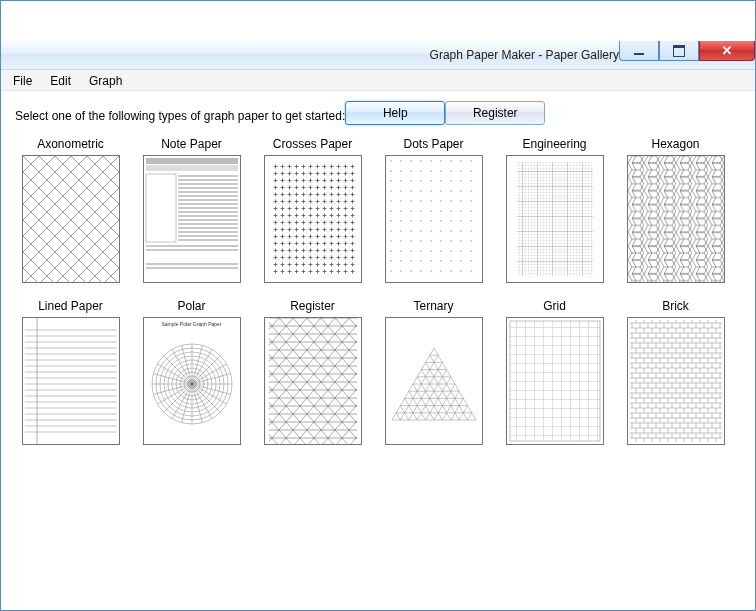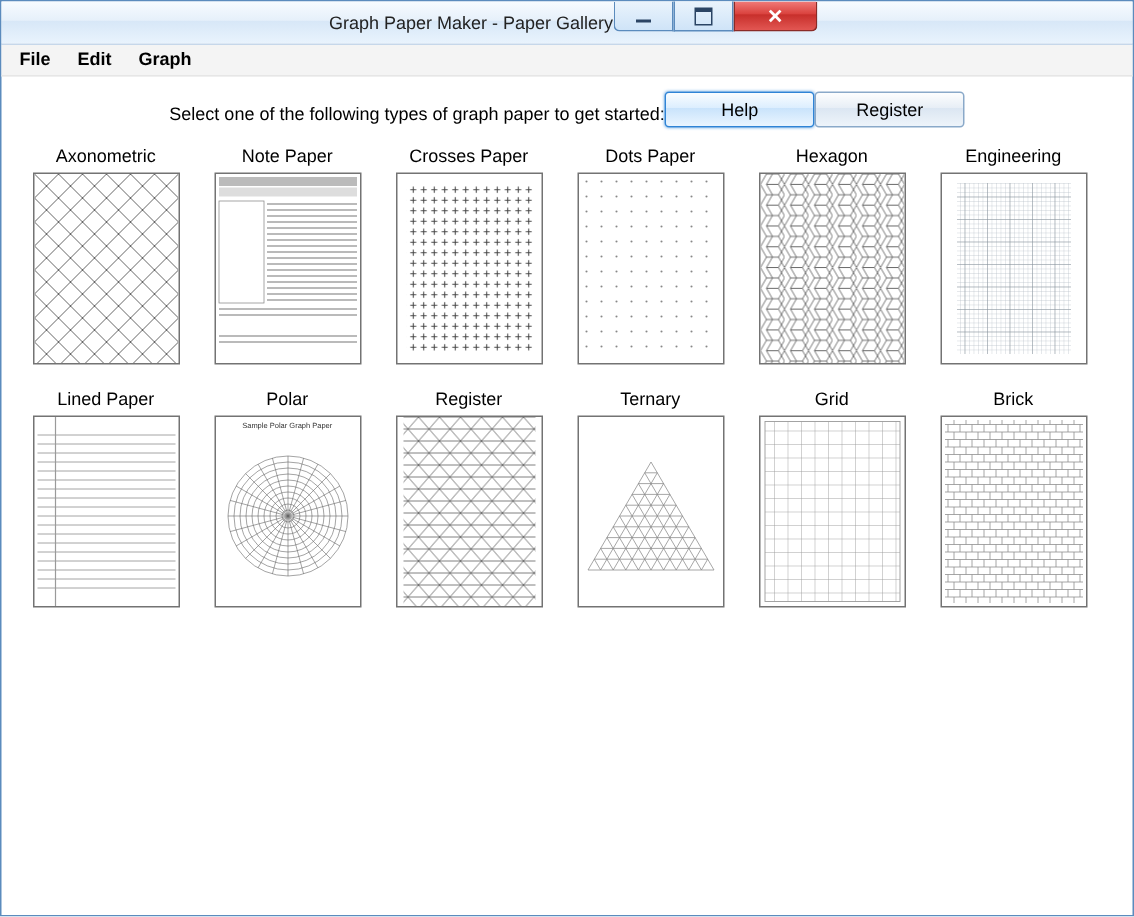--- a/index.html
+++ b/index.html
@@ -1,30 +1,30 @@
 <!DOCTYPE html>
 <html><head>
 <meta charset="utf-8">
 <style>
   html,body{margin:0;padding:0;font-family:"Segoe UI",Tahoma,sans-serif;font-size:12px;color:#000;background:#fff;}
   .window{width:756px;height:611px;border:1px solid #5b8bbd;box-sizing:border-box;position:relative;display:flex;flex-direction:column;background:#fff;}
-  .titlebar{height:28px;background:linear-gradient(to bottom,#f7fbff 0%,#e6f0fa 45%,#d7e7f7 46%,#e9f3fd 100%);border-bottom:1px solid #c6d7ea;display:flex;align-items:center;justify-content:center;padding-left:8px;}
+  .titlebar{height:28px;background:linear-gradient(to bottom,#f7fbff 0%,#e6f0fa 45%,#d7e7f7 46%,#e9f3fd 100%);border-bottom:1px solid #c6d7ea;display:flex;align-items:center;justify-content:flex-end;padding-left:8px;margin-top:40px;}
   .titlebar .title{font-size:12px;color:#222;}
   .winbtns{display:flex;height:20px;margin-top:-8px;}
   .winbtn{width:40px;height:20px;margin-left:0;border:1px solid #5b8bbd;border-top:none;display:flex;align-items:center;justify-content:center;font-size:11px;box-sizing:border-box;}
   .winbtn.min{background:linear-gradient(to bottom,#eaf3fc,#cfe4f8);border-radius:0 0 0 4px;}
   .winbtn.max{background:linear-gradient(to bottom,#eaf3fc,#cfe4f8);}
   .winbtn.close{width:56px;background:linear-gradient(to bottom,#f07a78,#d9403c 45%,#c72f2b 46%,#e25652);color:#fff;border-color:#8a2b27;border-radius:0 0 4px 0;}
   .winbtn .glyph-min{width:10px;border-bottom:2px solid #2b4464;margin-top:6px;}
   .winbtn .glyph-max{width:10px;height:8px;border:1.5px solid #2b4464;border-top-width:3px;}
   .winbtn .glyph-x{font-weight:bold;font-size:13px;line-height:13px;}
-  .menubar{height:20px;background:#f4f4f4;border-bottom:1px solid #e6e6e6;display:flex;align-items:flex-start;padding:0 4px;gap:2px;font-weight:bold;}
+  .menubar{height:20px;background:#f4f4f4;border-bottom:1px solid #e6e6e6;display:flex;align-items:flex-end;padding:0 4px;gap:2px;}
   .menubar .menu{padding:2px 8px;}
   .content{flex:1;padding:10px 14px 4px 14px;overflow:hidden;}
-  .toprow{display:flex;justify-content:center;align-items:flex-end;margin-bottom:12px;}
+  .toprow{display:flex;justify-content:flex-start;align-items:flex-end;margin-bottom:12px;}
   .instruction{padding-bottom:2px;}
   .btnrow{display:flex;}
   .winbutton{min-width:78px;height:22px;border:1px solid #8aa9c9;border-radius:3px;background:linear-gradient(to bottom,#fdfefe,#e7eef6 45%,#dbe6f2 46%,#eef4fa);font-size:12px;display:flex;align-items:center;justify-content:center;padding:0 10px;}
   .winbutton.help{border-color:#2f84d6;box-shadow:0 0 2px rgba(47,132,214,.6);background:linear-gradient(to bottom,#fafdff,#dceefe 45%,#c9e3fb 46%,#eaf5ff);}
   .gallery{display:grid;grid-template-columns:repeat(6,111px);column-gap:10px;row-gap:16px;margin-top:4px;}
   .item{display:flex;flex-direction:column;align-items:center;}
   .item .label{height:16px;text-align:center;margin-bottom:2px;}
   .thumb{width:98px;height:128px;border:1px solid #737373;background:#fff;box-sizing:border-box;position:relative;overflow:hidden;display:flex;align-items:center;justify-content:center;}
   .thumb svg{display:block;}
   .thumb .tiny-title{position:absolute;top:3px;left:0;right:0;text-align:center;font-size:5px;color:#333;}
@@ -138,51 +138,51 @@
               <pattern id="dots" width="10" height="10" patternUnits="userSpaceOnUse">
                 <circle cx="5" cy="5" r="0.7" fill="#888"></circle>
               </pattern>
             </defs>
             <rect x="2" y="2" width="92" height="122" fill="url(#dots)"></rect>
           </svg>
         </div>
       </div>
 
       <div class="item">
+        <div class="label">Engineering</div>
+        <div class="thumb">
+          <svg width="96" height="126" viewBox="0 0 96 126">
+            <defs>
+              <pattern id="eng" width="3" height="3" patternUnits="userSpaceOnUse">
+                <path d="M3 0H0V3" fill="none" stroke="#aeb7bf" stroke-width="0.4"></path>
+              </pattern>
+              <pattern id="engm" width="15" height="15" patternUnits="userSpaceOnUse">
+                <path d="M15 0H0V15" fill="none" stroke="#7f8a94" stroke-width="0.6"></path>
+              </pattern>
+            </defs>
+            <rect x="10" y="6" width="76" height="114" fill="url(#eng)"></rect>
+            <rect x="10" y="6" width="76" height="114" fill="url(#engm)"></rect>
+          </svg>
+        </div>
+      </div>
+
+      <div class="item">
         <div class="label">Hexagon</div>
         <div class="thumb">
           <svg width="96" height="126" viewBox="0 0 96 126">
             <defs>
               <pattern id="hex" width="16" height="13.86" patternUnits="userSpaceOnUse">
                 <g stroke="#666" stroke-width="0.6" fill="none">
                   <polygon points="4,0 12,0 16,6.93 12,13.86 4,13.86 0,6.93"></polygon>
                   <polygon points="12,0 20,0 24,6.93 20,13.86 12,13.86 16,6.93" transform="translate(-8,-6.93)"></polygon>
                   <polygon points="12,0 20,0 24,6.93 20,13.86 12,13.86 16,6.93" transform="translate(-8,6.93)"></polygon>
                 </g>
               </pattern>
             </defs>
             <rect x="0" y="0" width="96" height="126" fill="url(#hex)"></rect>
-          </svg>
-        </div>
-      </div>
-
-      <div class="item">
-        <div class="label">Engineering</div>
-        <div class="thumb">
-          <svg width="96" height="126" viewBox="0 0 96 126">
-            <defs>
-              <pattern id="eng" width="3" height="3" patternUnits="userSpaceOnUse">
-                <path d="M3 0H0V3" fill="none" stroke="#aeb7bf" stroke-width="0.4"></path>
-              </pattern>
-              <pattern id="engm" width="15" height="15" patternUnits="userSpaceOnUse">
-                <path d="M15 0H0V15" fill="none" stroke="#7f8a94" stroke-width="0.6"></path>
-              </pattern>
-            </defs>
-            <rect x="10" y="6" width="76" height="114" fill="url(#eng)"></rect>
-            <rect x="10" y="6" width="76" height="114" fill="url(#engm)"></rect>
           </svg>
         </div>
       </div>
 
 
       <div class="item">
         <div class="label">Lined Paper</div>
         <div class="thumb">
           <svg width="96" height="126" viewBox="0 0 96 126">
             <line x1="14" y1="0" x2="14" y2="126" stroke="#9a9a9a" stroke-width="0.8"></line>

